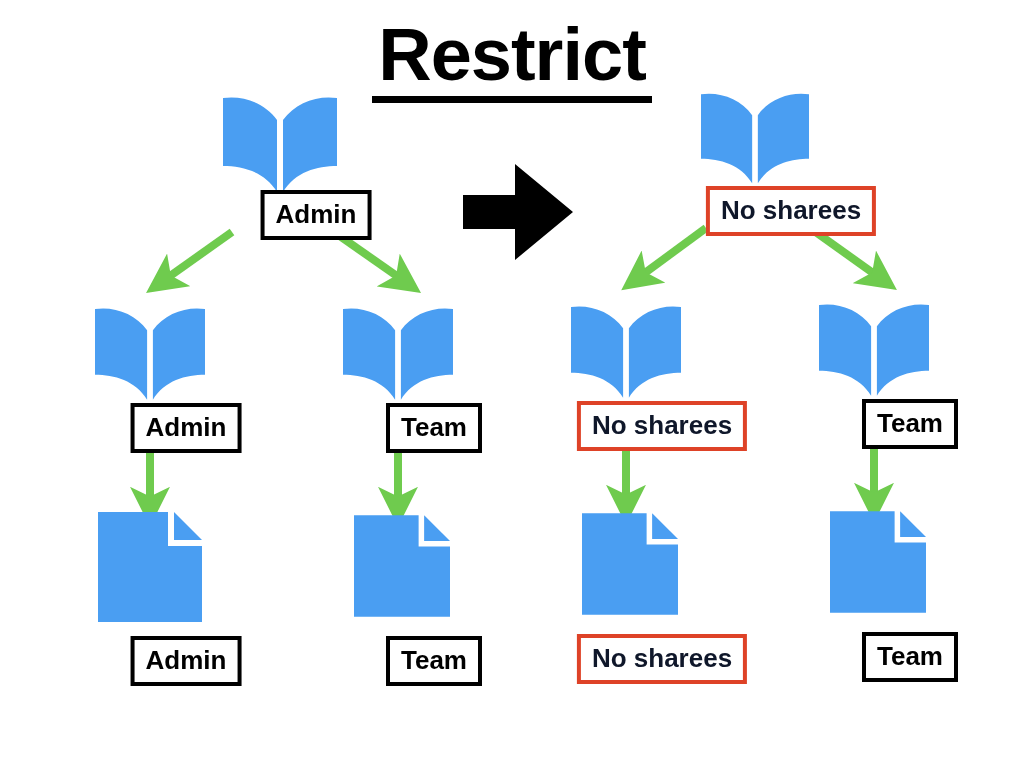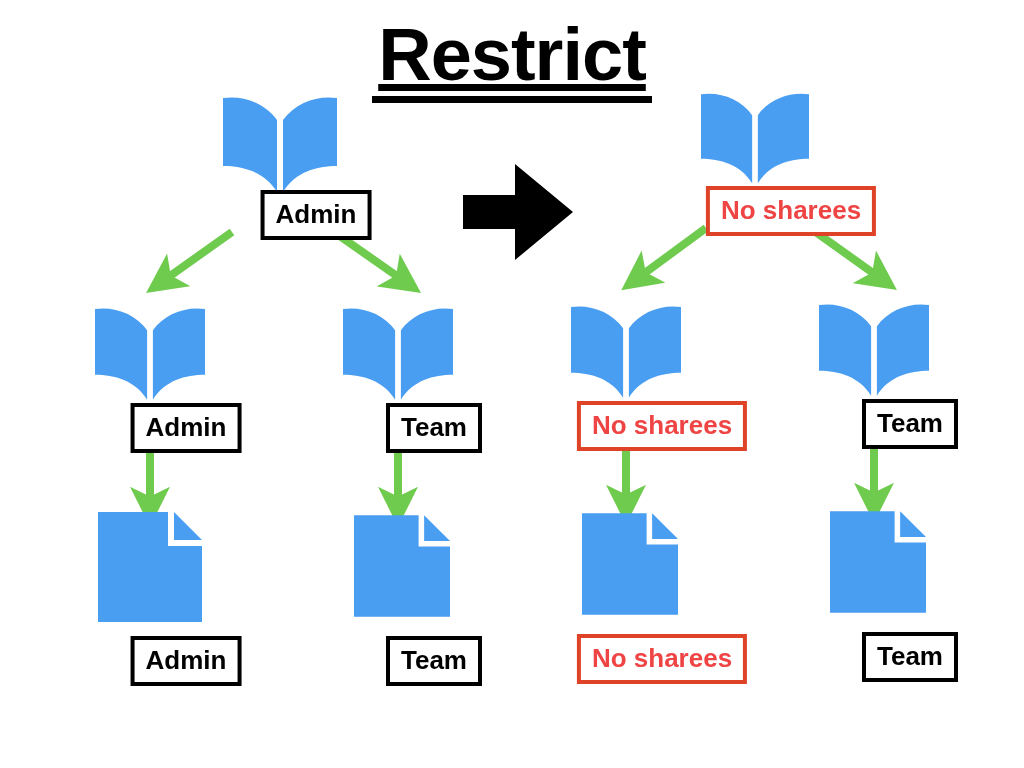--- a/index.html
+++ b/index.html
@@ -33,21 +33,20 @@
     font-size: 74px;
     font-weight: bold;
     color: #000000;
     letter-spacing: -1px;
     line-height: 1;
   }
   .title span.t-inner {
     display: inline-block;
     border-bottom: 7px solid #000000;
     padding: 0 6px 4px 6px;
-    text-decoration: underline;
   }
 
   
   .node {
     position: absolute;
     width: 0;
     height: 0;
   }
 
   
@@ -68,21 +67,21 @@
     text-align: center;
     line-height: 1;
     margin-left: 36px;
   }
   .label-box.black {
     border: 4px solid #000000;
     color: #000000;
   }
   .label-box.red {
     border: 4px solid #DE4227;
-    color: #ef4444;
+    color: #0f172a;
   }
 
   
   .lbl-top {
     font-size: 26px;
     padding: 7px 11px 9px 11px;
   }
   .lbl-mid {
     font-size: 26px;
     padding: 7px 11px 9px 11px;

